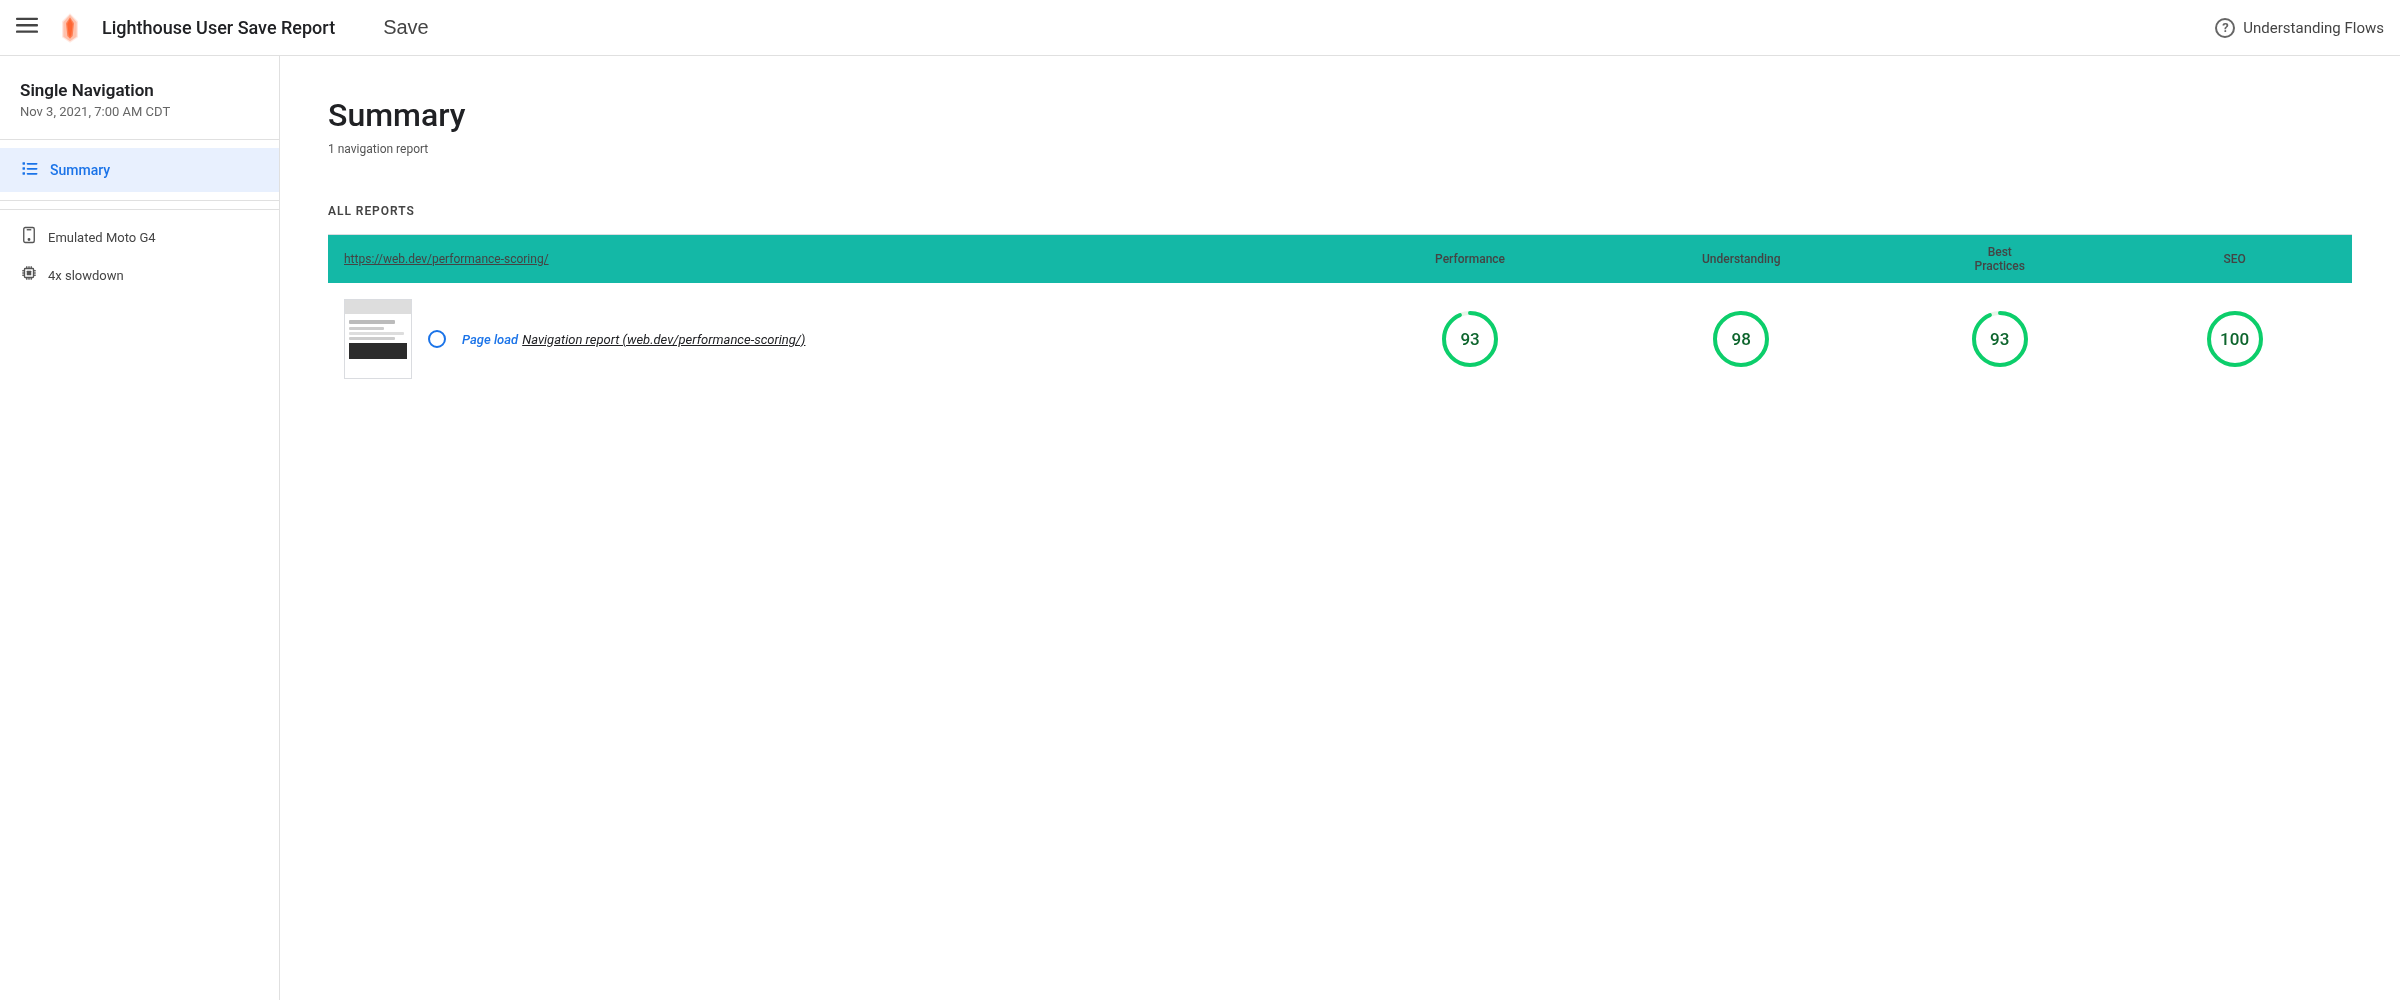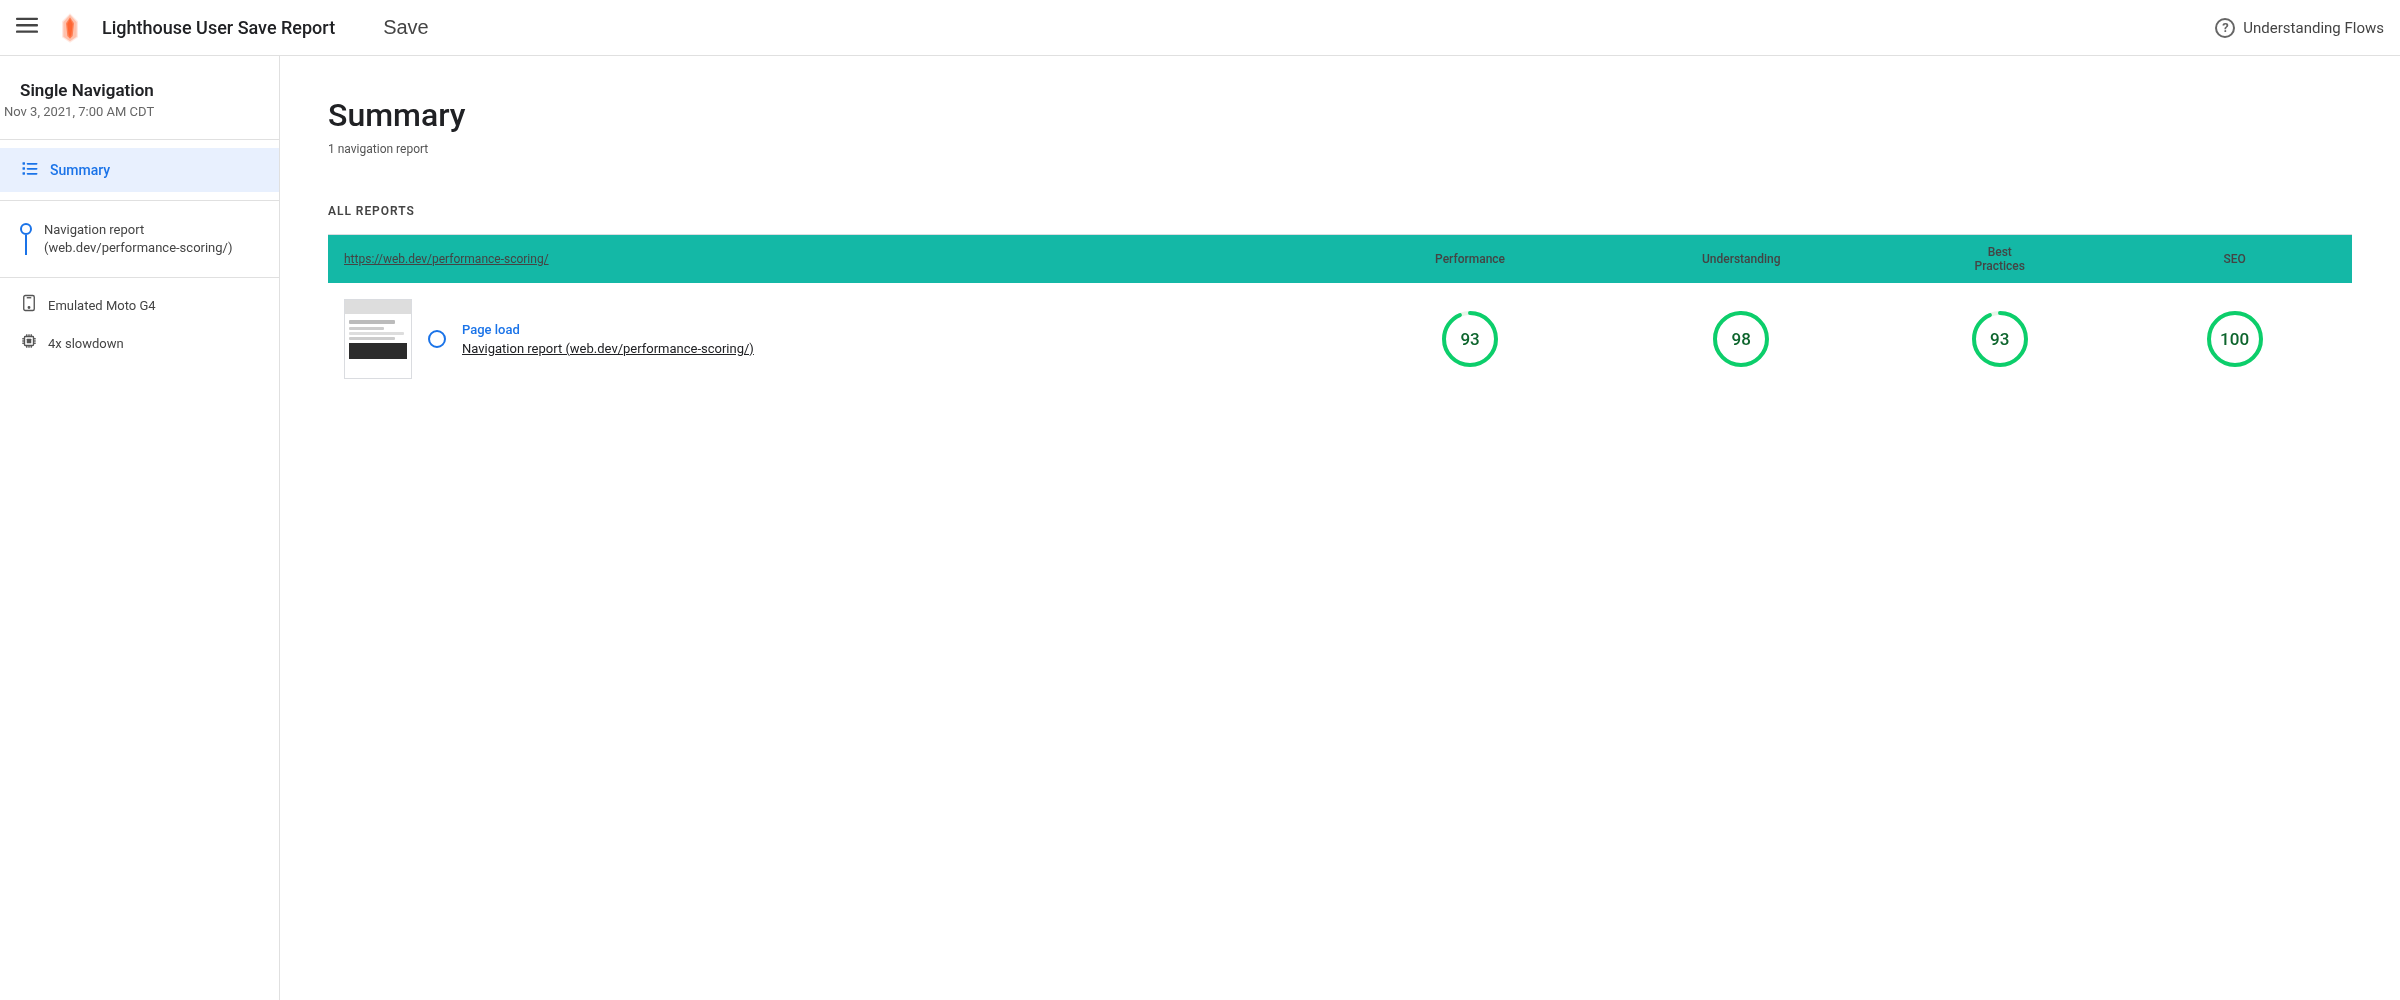--- a/index.html
+++ b/index.html
@@ -84,21 +84,21 @@
       flex-shrink: 0;
     }
     .sidebar-nav-title {
       font-size: 17px;
       font-weight: 600;
       padding: 0 20px 4px;
     }
     .sidebar-nav-date {
       font-size: 13px;
       color: #666;
-      padding: 0 4px 20px;
+      padding: 0 20px 20px;
     }
     .sidebar-divider {
       border: none;
       border-top: 1px solid #e0e0e0;
       margin: 0 0 8px 0;
     }
     .sidebar-summary-item {
       display: flex;
       align-items: center;
       gap: 10px;
@@ -268,22 +268,22 @@
     .report-radio {
       width: 18px;
       height: 18px;
       border: 2px solid #1a73e8;
       border-radius: 50%;
       background: #fff;
       flex-shrink: 0;
     }
     .report-text {
       display: flex;
-      flex-direction: column;
       gap: 4px;
+      font-style: italic;
     }
     .report-type-label {
       font-size: 13px;
       font-weight: 500;
       color: #1a73e8;
     }
     .report-link {
       font-size: 13px;
       color: #202124;
       text-decoration: underline;
@@ -361,29 +361,20 @@
           <rect x="8" y="12" width="13" height="2" rx="1"></rect>
           <rect x="3" y="17" width="3" height="3" rx="0.5"></rect>
           <rect x="8" y="18" width="13" height="2" rx="1"></rect>
         </svg>
       </span>
       <span>Summary</span>
     </div>
 
     <hr class="sidebar-divider2">
 
-    <div class="sidebar-nav-item">
-      <div class="nav-icon-pin">
-        <div class="pin-circle"></div>
-        <div class="pin-line"></div>
-      </div>
-      <div class="nav-item-text">
-        Navigation report<br>(web.dev/performance-scoring/)
-      </div>
-    </div>
 
     <hr class="sidebar-divider3">
 
     <div class="sidebar-device-info">
       <div class="device-item">
         <span class="device-icon">
           <svg width="18" height="18" viewBox="0 0 24 24" fill="none" stroke="#555" stroke-width="1.8">
             <rect x="5" y="2" width="14" height="20" rx="2"></rect>
             <circle cx="12" cy="18" r="1" fill="#555"></circle>
             <line x1="9" y1="5" x2="15" y2="5"></line>

